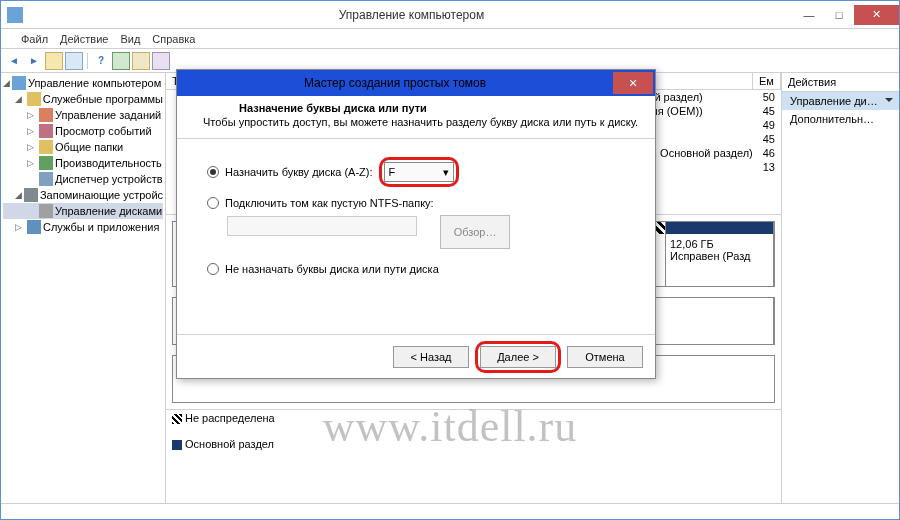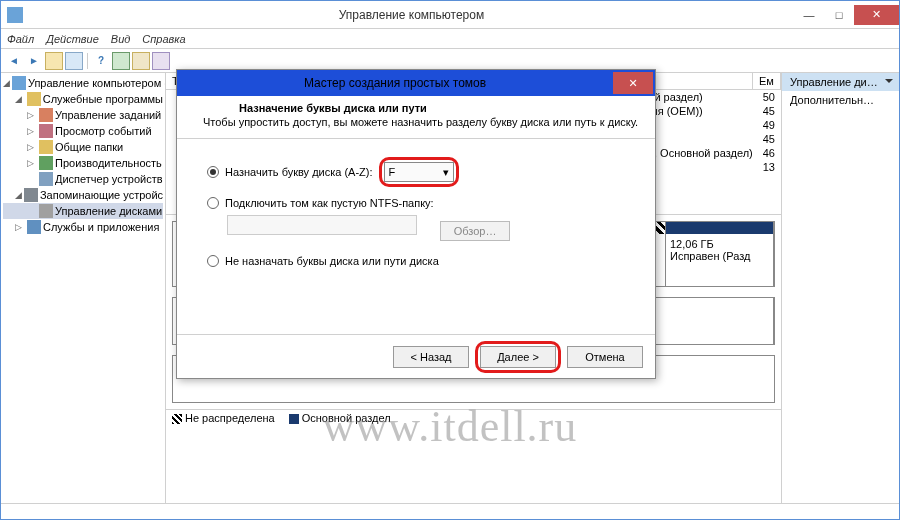--- a/index.html
+++ b/index.html
@@ -3,63 +3,63 @@
 <meta charset="utf-8">
 <style>
 * { box-sizing: border-box; margin: 0; padding: 0; font-family: "Segoe UI", Tahoma, sans-serif; font-size: 11px; }
 body { background: #fff; width: 900px; height: 520px; overflow: hidden; position: relative; border: 1px solid #5a8fd6; }
 .titlebar { height: 28px; background: #fff; display: flex; align-items: center; border-bottom: 1px solid #d0d0d0; }
 .titlebar .icon { width: 16px; height: 16px; margin: 0 6px; background: #6aa3d8; }
 .titlebar .title { flex: 1; text-align: center; color: #333; font-size: 12px; }
 .winbtns { display: flex; }
 .winbtn { width: 30px; height: 20px; display: flex; align-items: center; justify-content: center; color: #333; }
 .winbtn.close { background: #c75050; color: #fff; width: 45px; }
-.menubar { height: 20px; display: flex; align-items: center; padding: 0 6px; gap: 12px; border-bottom: 1px solid #d0d0d0; font-style: italic; }
+.menubar { height: 20px; display: flex; align-items: center; padding: 0 20px; gap: 12px; border-bottom: 1px solid #d0d0d0; }
 .menubar span { color: #333; }
 .toolbar { height: 24px; display: flex; align-items: center; padding: 0 4px; gap: 2px; border-bottom: 1px solid #d0d0d0; }
 .tbtn { width: 18px; height: 18px; display: flex; align-items: center; justify-content: center; border: 1px solid transparent; font-size: 10px; }
 .main { display: flex; height: calc(100% - 72px - 16px); }
 .tree { width: 165px; border-right: 1px solid #d0d0d0; padding: 2px; overflow: hidden; }
 .tree-node { display: flex; align-items: center; gap: 2px; padding: 1px 0; white-space: nowrap; }
 .tree-node.sel { background: #d0d8e8; }
 .tree-ic { width: 14px; height: 14px; display: inline-block; flex-shrink: 0; }
 .expand { width: 10px; color: #666; font-size: 9px; }
 .center { flex: 1; display: flex; flex-direction: column; position: relative; }
 .vol-header { display: flex; border-bottom: 1px solid #d0d0d0; background: #fff; }
 .vol-header div { padding: 2px 6px; border-right: 1px solid #d0d0d0; white-space: nowrap; }
 .vol-rows { flex: 0 0 auto; }
 .vol-row { display: flex; padding: 1px 6px; }
 .disk-area { border-top: 1px solid #d0d0d0; padding: 6px; display: flex; flex-direction: column; gap: 10px; }
 .disk-block { display: flex; border: 1px solid #888; height: 66px; }
 .disk-label { width: 72px; border-right: 1px solid #888; padding: 4px; font-size: 10px; }
 .disk-part { border-right: 1px solid #888; padding: 4px; font-size: 10px; position: relative; }
 .disk-part.hdr::before { content: ""; display: block; height: 12px; background: #1a3a6e; margin: -4px -4px 4px -4px; }
 .disk-part.hatch::before { background: repeating-linear-gradient(45deg, #000 0 3px, #fff 3px 6px); }
-.legend { display: flex; gap: 14px; padding: 2px 6px; border-top: 1px solid #d0d0d0; font-size: 10px; }
+.legend { display: flex; gap: 14px; padding: 2px 6px; border-top: 1px solid #d0d0d0; font-size: 10px; flex-direction: column; }
 .legend .sw { width: 10px; height: 10px; display: inline-block; margin-right: 3px; vertical-align: middle; }
 .actions { width: 118px; border-left: 1px solid #d0d0d0; }
 .actions-hdr { background: #fff; padding: 3px 6px; border-bottom: 1px solid #d0d0d0; }
 .actions-item { padding: 3px 8px; }
 .actions-item.sel { background: #cde1f3; position: relative; }
 .actions-item.sel::after { content: ""; position: absolute; right: 6px; top: 6px; border: 4px solid transparent; border-top-color: #333; }
 .statusbar { height: 16px; border-top: 1px solid #d0d0d0; }
 
 .wizard { position: absolute; left: 175px; top: 68px; width: 480px; height: 310px; background: #fff; border: 1px solid #888; box-shadow: 2px 2px 8px rgba(0,0,0,.3); display: flex; flex-direction: column; }
 .wiz-title { height: 26px; display: flex; align-items: center; background: #1d4ed8; }
 .wiz-title .t { flex: 1; text-align: center; font-size: 12px; }
 .wiz-close { width: 40px; height: 22px; background: #c75050; color: #fff; display: flex; align-items: center; justify-content: center; margin-right: 2px; }
 .wiz-head { padding: 6px 14px 10px 14px; border-bottom: 1px solid #d0d0d0; }
 .wiz-head b { font-weight: bold; padding-left: 48px; }
 .wiz-body { flex: 1; padding: 18px 30px; }
 .opt { display: flex; align-items: center; gap: 6px; margin-bottom: 10px; }
 .radio { width: 12px; height: 12px; border: 1px solid #666; border-radius: 50%; display: inline-flex; align-items: center; justify-content: center; }
 .radio.checked::after { content: ""; width: 6px; height: 6px; background: #333; border-radius: 50%; }
 .drive-select { width: 70px; height: 20px; border: 1px solid #888; display: inline-flex; align-items: center; justify-content: space-between; padding: 0 4px; background: #fafafa; margin-left: auto; }
 .highlight-red { border: 3px solid #e21b1b; border-radius: 10px; padding: 2px; display: inline-flex; }
-.browse { width: 70px; height: 20px; border: 1px solid #bbb; background: #f2f2f2; color: #888; display: inline-flex; align-items: center; justify-content: center; margin-left: 20px; }
+.browse { width: 70px; height: 34px; border: 1px solid #bbb; background: #f2f2f2; color: #888; display: inline-flex; align-items: center; justify-content: center; margin-left: 20px; }
 .wiz-foot { height: 44px; border-top: 1px solid #d0d0d0; display: flex; align-items: center; justify-content: flex-end; gap: 6px; padding: 0 12px; }
 .wbtn { min-width: 76px; height: 22px; border: 1px solid #999; background: #f0f0f0; display: inline-flex; align-items: center; justify-content: center; }
 .watermark { position: absolute; left: 0; right: 0; top: 400px; text-align: center; font-size: 44px; color: rgba(120,120,120,.45); font-family: Georgia, serif; pointer-events: none; letter-spacing: 1px; }
 .nomedia { padding: 6px; border: 1px solid #888; height: 48px; }
 </style>
 </head>
 <body>
 
 <div class="titlebar">
   <span class="icon"></span>
@@ -211,20 +211,21 @@
       <div class="nomedia"><span>Нет носителя</span></div>
     </div>
 
     <div class="legend">
       <span><span class="sw" style="background:repeating-linear-gradient(45deg,#000 0 2px,#fff 2px 4px)"></span><span>Не распределена</span></span>
       <span><span class="sw" style="background:#1a3a6e"></span><span>Основной раздел</span></span>
     </div>
   </div>
 
   <div class="actions">
+    <div class="actions-hdr">Действия</div>
     <div class="actions-item sel">Управление ди…</div>
     <div class="actions-item">Дополнительн…</div>
   </div>
 </div>
 
 <div class="statusbar"></div>
 
 <div class="wizard">
   <div class="wiz-title">
     <span class="t">Мастер создания простых томов</span>

